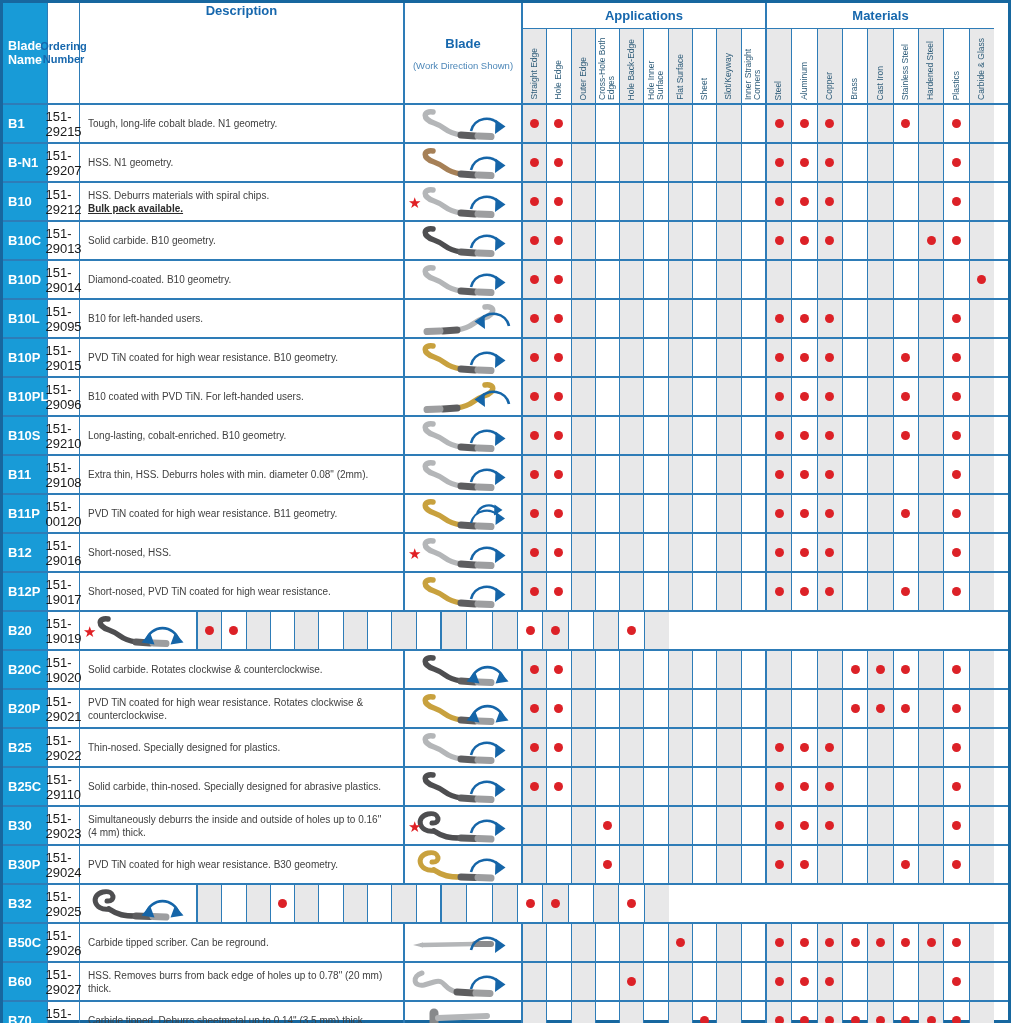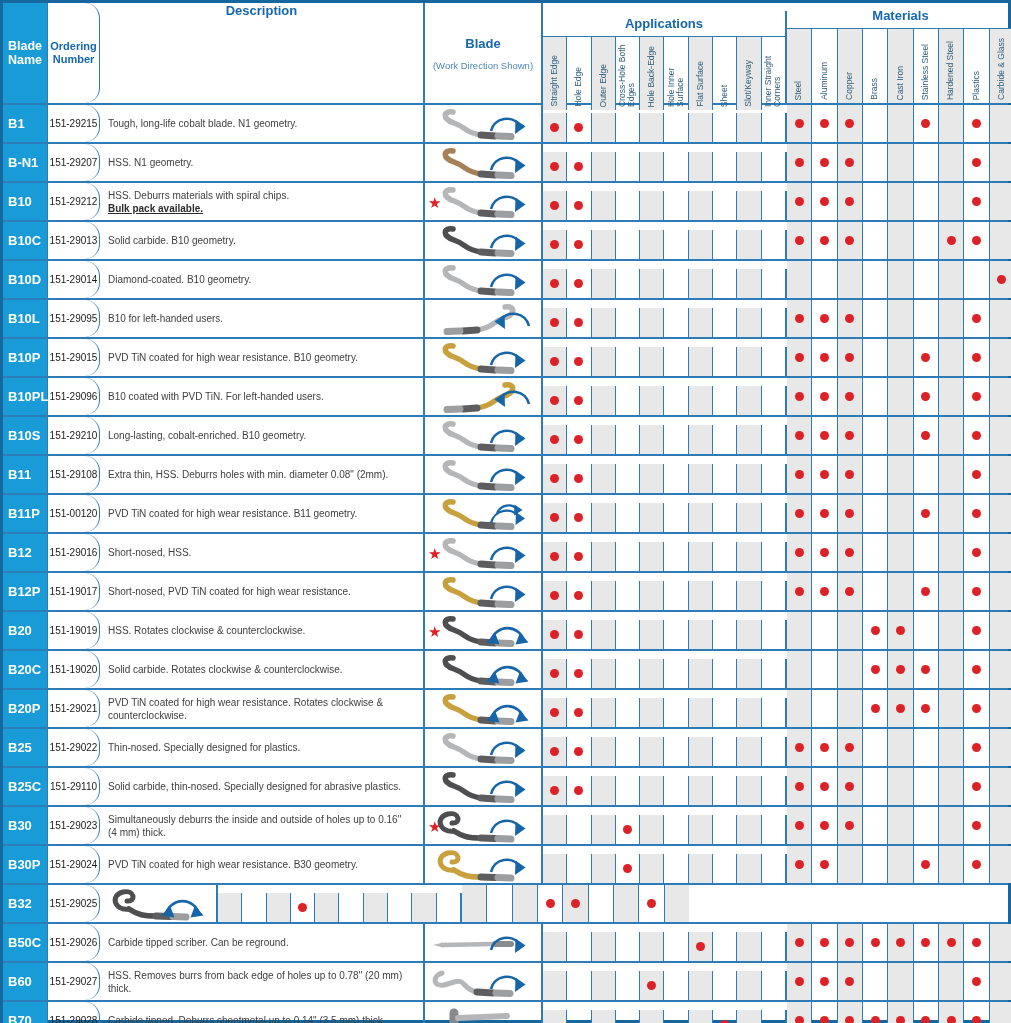--- a/index.html
+++ b/index.html
@@ -9,54 +9,54 @@
   }
   html,body{margin:0;padding:0;background:#fff;}
   .catalog{
     width:1011px;height:1023px;box-sizing:border-box;border:3px solid var(--border);
     font-family:"Liberation Sans",sans-serif;display:flex;flex-direction:column;background:#fff;
   }
   
   .hdr{height:100px;flex:none;display:flex;border-bottom:2px solid var(--grid);}
   .cell{box-sizing:border-box;}
   .c-name{width:45px;flex:none;}
-  .c-ord{width:52px;flex:none;border-radius:15px;}
+  .c-ord{width:32px;flex:none;}
   .c-desc{width:325px;flex:none;}
   .c-blade{width:118px;flex:none;}
   .c-apps{width:244px;flex:none;}
   .c-mats{width:227px;flex:none;}
   .hdr .c-name{background:var(--namebg);color:#fff;font-weight:bold;font-size:12.5px;
     display:flex;flex-direction:column;justify-content:center;padding-left:5px;line-height:1.15;
     border-right:1.5px solid var(--grid);}
   .hdr .c-ord{color:var(--headtxt);font-weight:bold;font-size:11px;display:flex;flex-direction:column;
     justify-content:center;align-items:center;line-height:1.15;border-right:1.5px solid var(--grid);}
   .hdr .c-desc{color:var(--headtxt);font-weight:bold;font-size:13px;display:flex;
     justify-content:center;border-right:2px solid var(--grid);}
   .hdr .c-blade{display:flex;flex-direction:column;align-items:center;justify-content:center;
     border-right:2px solid var(--grid);}
   .hdr .c-blade .t1{color:var(--headtxt);font-weight:bold;font-size:13px;}
   .hdr .c-blade .t2{color:#4d87b8;font-size:9.5px;margin-top:9px;}
   .hgroup{display:flex;flex-direction:column;}
   .band{height:25px;flex:none;display:flex;align-items:center;justify-content:center;
     color:var(--headtxt);font-weight:bold;font-size:13px;border-bottom:1.5px solid var(--grid);}
   .vrow{flex:1;display:flex;}
-  .c-apps{border-right:2px solid var(--grid);margin-top:8px;}
+  .c-apps{border-right:2px solid var(--grid);}
   .vcell{flex:1;display:flex;border-right:1px solid var(--grid);overflow:hidden;}
   .vcell:last-child{border-right:none;}
   .c-mats .vcell:last-child{border-right:none;}
   .vcell.shade{background:var(--stripe);}
   .vlabel{writing-mode:vertical-rl;transform:rotate(180deg);font-size:8.5px;line-height:1.1;
     color:#2f5d7a;margin:auto auto 3px auto;max-height:70px;white-space:normal;}
   
   .rows{flex:1;display:flex;flex-direction:column;}
   .row{flex:1;display:flex;border-bottom:2px solid var(--grid);}
   .row:last-child{border-bottom:none;}
   .row .c-name{background:var(--namebg);color:#fff;font-weight:bold;font-size:13px;
     display:flex;align-items:center;padding-left:5px;border-right:1.5px solid var(--grid);}
-  .row .c-ord{font-size:10px;color:#1a1a1a;display:flex;align-items:center;justify-content:center;
+  .row .c-ord{font-size:13px;color:#1a1a1a;display:flex;align-items:center;justify-content:center;
     border-right:1.5px solid var(--grid);padding:0 1px;}
   .row .c-desc{font-size:10px;color:var(--desc);display:flex;flex-direction:column;
     justify-content:center;padding:2px 16px 2px 8px;line-height:1.3;border-right:2px solid var(--grid);}
   .row .c-desc .b2{font-weight:bold;color:#2c2c2c;text-decoration:underline;}
   .row .c-blade{position:relative;border-right:2px solid var(--grid);display:flex;align-items:center;justify-content:center;}
   .row .c-blade svg{display:block;}
   .star{position:absolute;left:3px;top:50%;transform:translateY(-50%);color:var(--star);font-size:15px;line-height:1;}
   .dots{display:flex;}
   .dcell{flex:1;display:flex;align-items:center;justify-content:center;border-right:1px solid var(--grid);}
   .c-apps .dcell:last-child,.c-mats .dcell:last-child{border-right:none;}
@@ -828,23 +828,20 @@
           <div class="dcell shade"></div>
           <div class="dcell">
             <span class="dot"></span>
           </div>
           <div class="dcell shade"></div>
         </div>
       </div>
       <div class="row">
         <div class="cell c-name">B20</div>
         <div class="cell c-ord">151-19019</div>
-        <div class="cell c-desc">
-          <span>HSS. Rotates clockwise &amp; counterclockwise.</span>
-        </div>
         <div class="cell c-blade">
           <span class="star">★</span>
           <svg width="112" height="37" viewBox="0 0 112 37">
             <path d="M26 7 C16 5.5 15 14 27 18 C40 22.5 37 27.5 54 30" fill="none" stroke="#4e4e50" stroke-width="5.5" stroke-linecap="round"></path>
             <path d="M54 30 L68 31" stroke="#5d5d5f" stroke-width="7" stroke-linecap="round"></path>
             <path d="M71 31 L84 31.5" stroke="#9d9ea0" stroke-width="7" stroke-linecap="round"></path>
             <path d="M64 29 A17 17 0 0 1 97 29" fill="none" stroke="#1565a8" stroke-width="2.6"></path>
             <polygon points="68,20.5 59.5,30.5 72.5,32.5" fill="#1565a8"></polygon>
             <polygon points="93,20.5 101.5,30.5 88.5,32.5" fill="#1565a8"></polygon>
           </svg>

